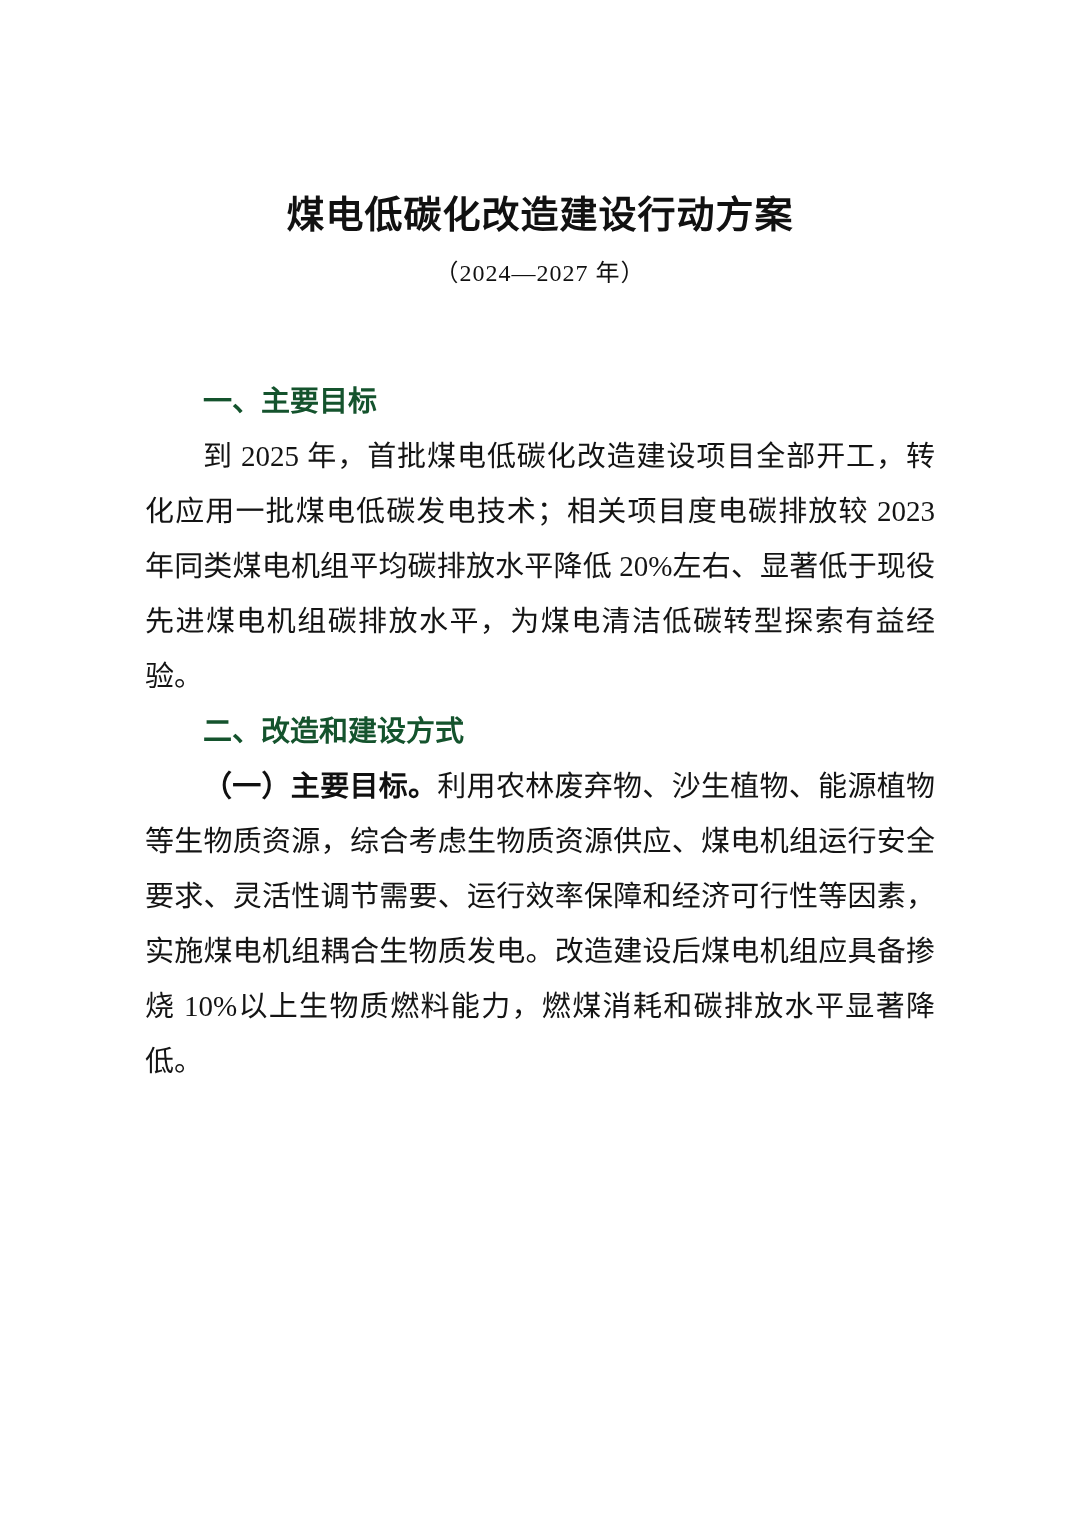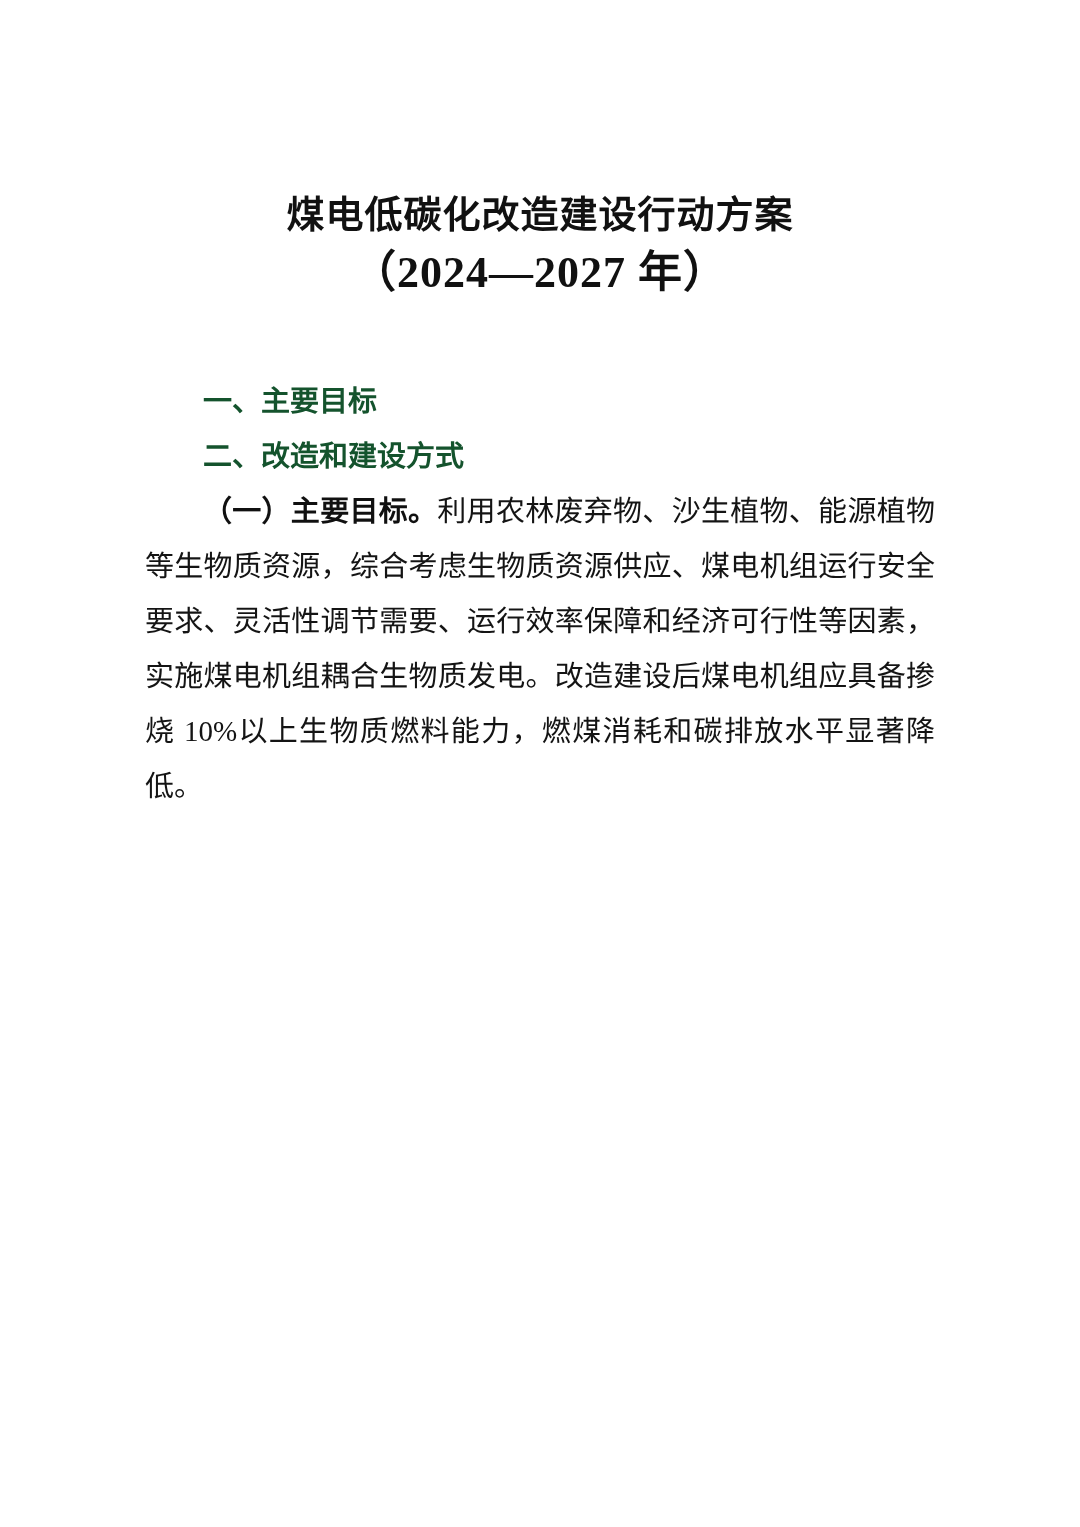--- a/index.html
+++ b/index.html
@@ -25,22 +25,22 @@
   .doc-title-line1 {
     font-family: "Liberation Serif", "DejaVu Serif", serif;
     font-weight: 700;
     font-size: 38px;
     line-height: 58px;
     letter-spacing: 1px;
     color: #111111;
   }
   .doc-title-line2 {
     font-family: "Liberation Serif", "DejaVu Serif", serif;
-    font-weight: 700;
-    font-size: 44px;
+    font-weight: 400;
+    font-size: 24px;
     line-height: 58px;
     letter-spacing: 1px;
     color: #111111;
   }
   .body-par {
     font-family: "Liberation Serif", "DejaVu Serif", serif;
     font-weight: 400;
     font-size: 29px;
     line-height: 55px;
     text-align: justify;
@@ -70,19 +70,20 @@
 <div class="page">
 
   <div class="doc-title-block">
     <div class="doc-title-line1">煤电低碳化改造建设行动方案</div>
     <div class="doc-title-line2">（2024—2027 年）</div>
   </div>
 
 
   <h2 class="sec-heading">一、主要目标</h2>
 
+  <p class="body-par">到 2025 年，首批煤电低碳化改造建设项目全部开工，转化应用一批煤电低碳发电技术；相关项目度电碳排放较 2023 年同类煤电机组平均碳排放水平降低 20%左右、显著低于现役先进煤电机组碳排放水平，为煤电清洁低碳转型探索有益经验。</p>
 
 
   <h2 class="sec-heading">二、改造和建设方式</h2>
 
   <p class="body-par"><span class="lead-bold">（一）主要目标。</span><span>利用农林废弃物、沙生植物、能源植物等生物质资源，综合考虑生物质资源供应、煤电机组运行安全要求、灵活性调节需要、运行效率保障和经济可行性等因素，实施煤电机组耦合生物质发电。改造建设后煤电机组应具备掺烧 10%以上生物质燃料能力，燃煤消耗和碳排放水平显著降低。</span></p>
 
 </div>
 
 </body></html>

